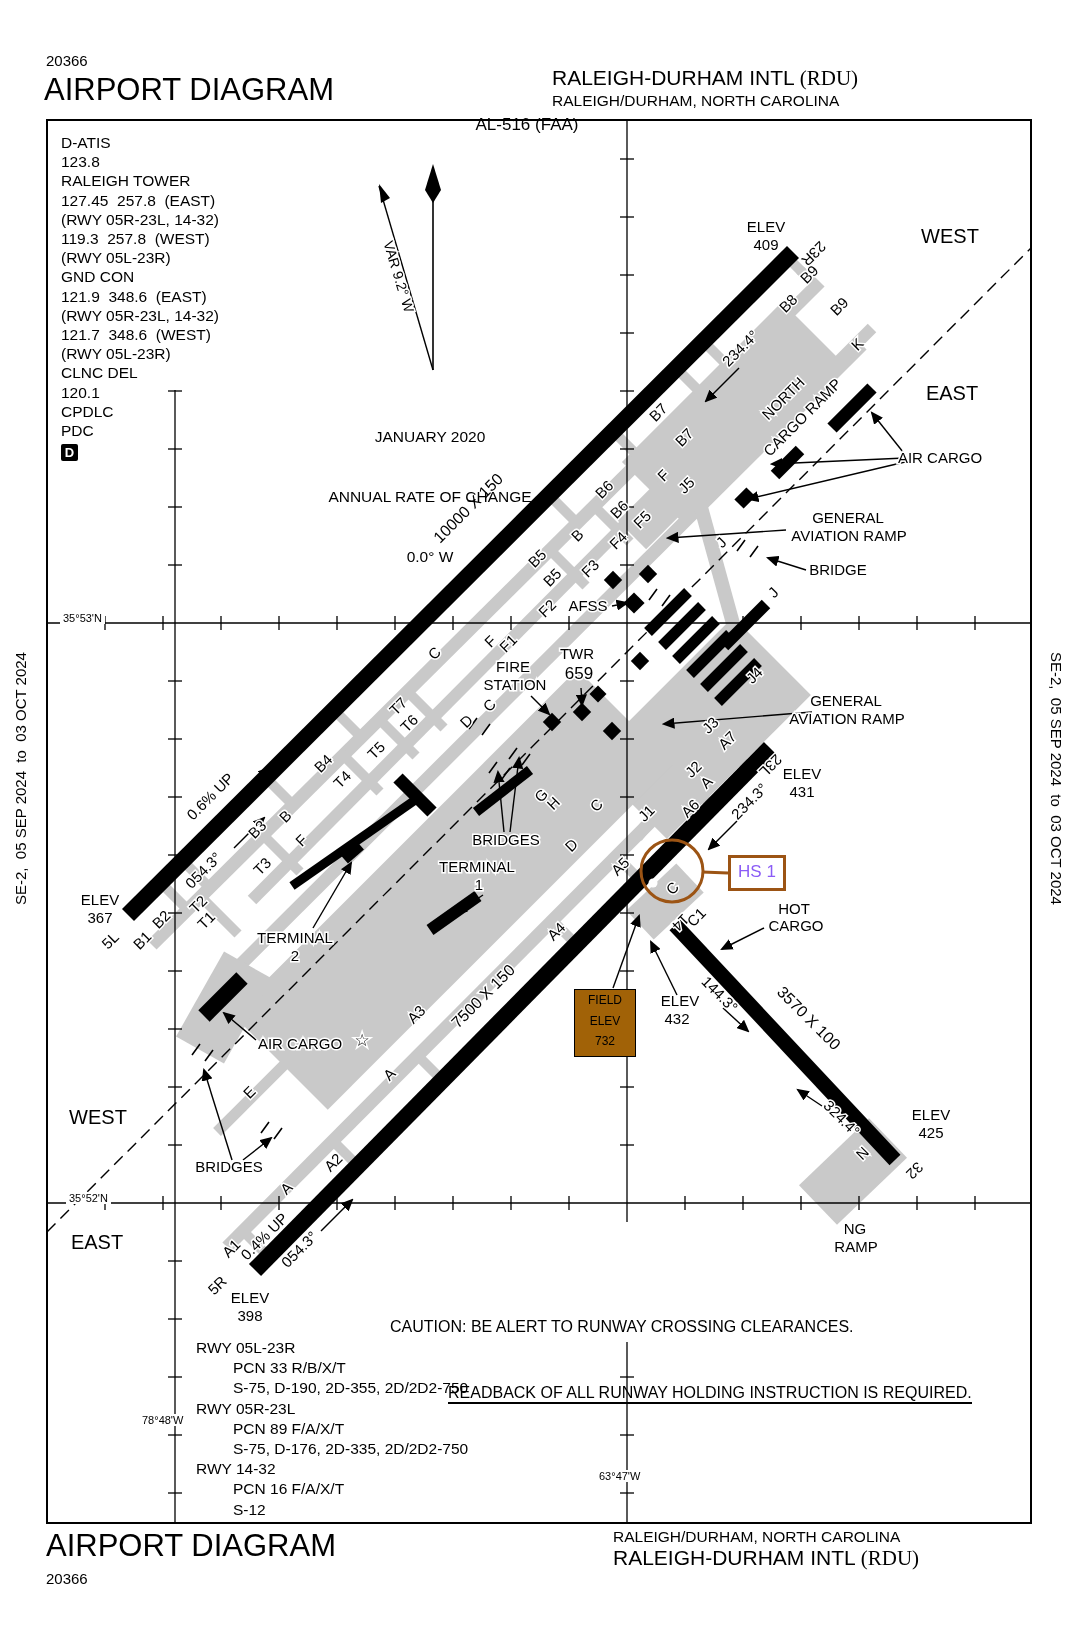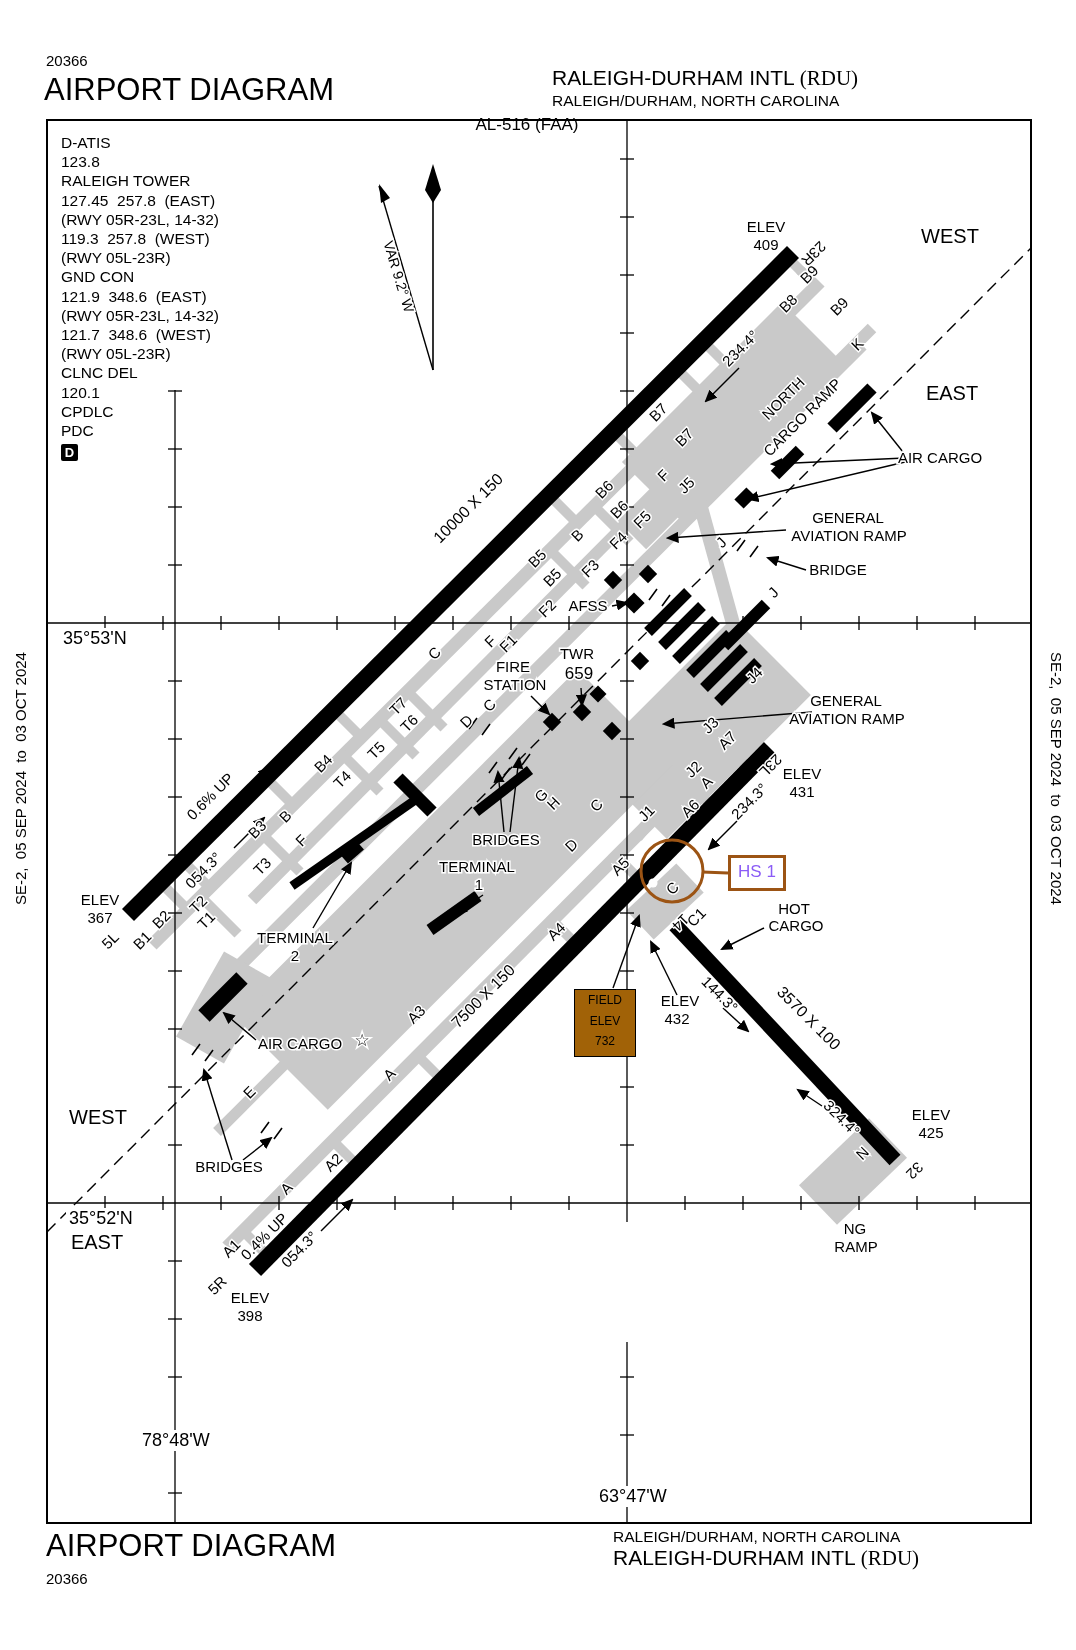--- a/index.html
+++ b/index.html
@@ -16,21 +16,21 @@
   #pdc-sym{width:17px;height:17px;background:#000;color:#fff;font-weight:bold;
            font-size:13px;text-align:center;line-height:17px;margin-top:3px;border-radius:2px;}
   #rwy-data div{line-height:20.2px;font-size:15.5px;}
   #rwy-data div.ind{padding-left:37px;}
   #caution{font-size:16px;line-height:22px;}
   #caution .l2{margin-left:58px;}
   #caution .ul{border-bottom:2px solid #000;padding-bottom:1px;}
   #hs1-box{border:3.5px solid #9C5414;color:#8b5cf6;font-size:17px;line-height:28px;
            text-align:center;background:#fff;}
   #field-elev{border:1.6px solid #000;font-size:12px;line-height:20.5px;text-align:center;background:#a16207;}
-  .elat{font-size:18px;margin-top:16px;}
+  .elat{font-size:11px;}
   .vmargin{position:absolute;width:340px;text-align:center;font-size:15px;white-space:pre;}
 </style>
 </head>
 <body>
 
 <div id="page">
 
   <svg id="dg" width="1076" height="1650" viewBox="0 0 1076 1650">
     <defs>
       <marker id="ah" markerWidth="9" markerHeight="8" refX="7.5" refY="4" orient="auto">
@@ -368,29 +368,39 @@
   <div class="abs ctr" style="left:427px;top:90px;width:200px;font-size:17px;">AL-516 (FAA)</div>
   <div class="abs rt" style="left:552px;top:66px;width:400px;font-size:21px;"><span>RALEIGH-DURHAM INTL</span> <span class="serif">(RDU)</span></div>
   <div class="abs rt" style="left:552px;top:92px;width:400px;font-size:15.5px;">RALEIGH/DURHAM, NORTH CAROLINA</div>
 
   <div class="vmargin" style="left:-150px;top:770px;transform:rotate(-90deg);">SE-2,  05 SEP 2024  to  03 OCT 2024</div>
   <div class="vmargin" style="left:886px;top:770px;transform:rotate(90deg);">SE-2,  05 SEP 2024  to  03 OCT 2024</div>
 
   <div id="comm-box" class="abs" style="left:61px;top:133px;"><div>D-ATIS</div><div>123.8</div><div>RALEIGH TOWER</div><div>127.45  257.8  (EAST)</div><div>(RWY 05R-23L, 14-32)</div><div>119.3  257.8  (WEST)</div><div>(RWY 05L-23R)</div><div>GND CON</div><div>121.9  348.6  (EAST)</div><div>(RWY 05R-23L, 14-32)</div><div>121.7  348.6  (WEST)</div><div>(RWY 05L-23R)</div><div>CLNC DEL</div><div>120.1</div><div>CPDLC</div><div>PDC</div></div>
   <div id="pdc-sym" class="abs" style="left:61px;top:441px;">D</div>
 
+  <div class="abs ctr" style="left:300px;top:362px;width:260px;font-size:15.5px;line-height:20px;">
+    <div>JANUARY 2020</div>
+    <div>ANNUAL RATE OF CHANGE</div>
+    <div>0.0° W</div>
+  </div>
 
   <div class="abs wbg elat" style="left:60px;top:612px;">35°53'N</div>
   <div class="abs wbg elat" style="left:66px;top:1192px;">35°52'N</div>
   <div class="abs wbg elat" style="left:139px;top:1414px;">78°48'W</div>
   <div class="abs wbg elat" style="left:596px;top:1470px;">63°47'W</div>
 
   <div id="hs1-box" class="abs" style="left:728px;top:855px;width:52px;height:30px;">HS 1</div>
   <div id="field-elev" class="abs" style="left:574px;top:989px;width:60px;height:66px;"><div>FIELD</div><div>ELEV</div><div>732</div></div>
 
-
+  <div id="caution" class="abs" style="left:390px;top:1272px;">
+    <div>CAUTION: BE ALERT TO RUNWAY CROSSING CLEARANCES.</div>
+    <div class="l2"><span class="ul">READBACK OF ALL RUNWAY HOLDING INSTRUCTION IS REQUIRED.</span></div>
+  </div>
+
+  <div id="rwy-data" class="abs" style="left:196px;top:1338px;"><div>RWY 05L-23R</div><div class="ind">PCN 33 R/B/X/T</div><div class="ind">S-75, D-190, 2D-355, 2D/2D2-750</div><div>RWY 05R-23L</div><div class="ind">PCN 89 F/A/X/T</div><div class="ind">S-75, D-176, 2D-335, 2D/2D2-750</div><div>RWY 14-32</div><div class="ind">PCN 16 F/A/X/T</div><div class="ind">S-12</div></div>
 
   <div class="abs" style="left:46px;top:1528px;font-size:31px;">AIRPORT DIAGRAM</div>
   <div class="abs" style="left:46px;top:1570px;font-size:15px;">20366</div>
   <div class="abs rt" style="left:613px;top:1528px;width:400px;font-size:15.5px;">RALEIGH/DURHAM, NORTH CAROLINA</div>
   <div class="abs rt" style="left:613px;top:1546px;width:400px;font-size:21px;"><span>RALEIGH-DURHAM INTL</span> <span class="serif">(RDU)</span></div>
 
 </div>
 
 </body></html>

